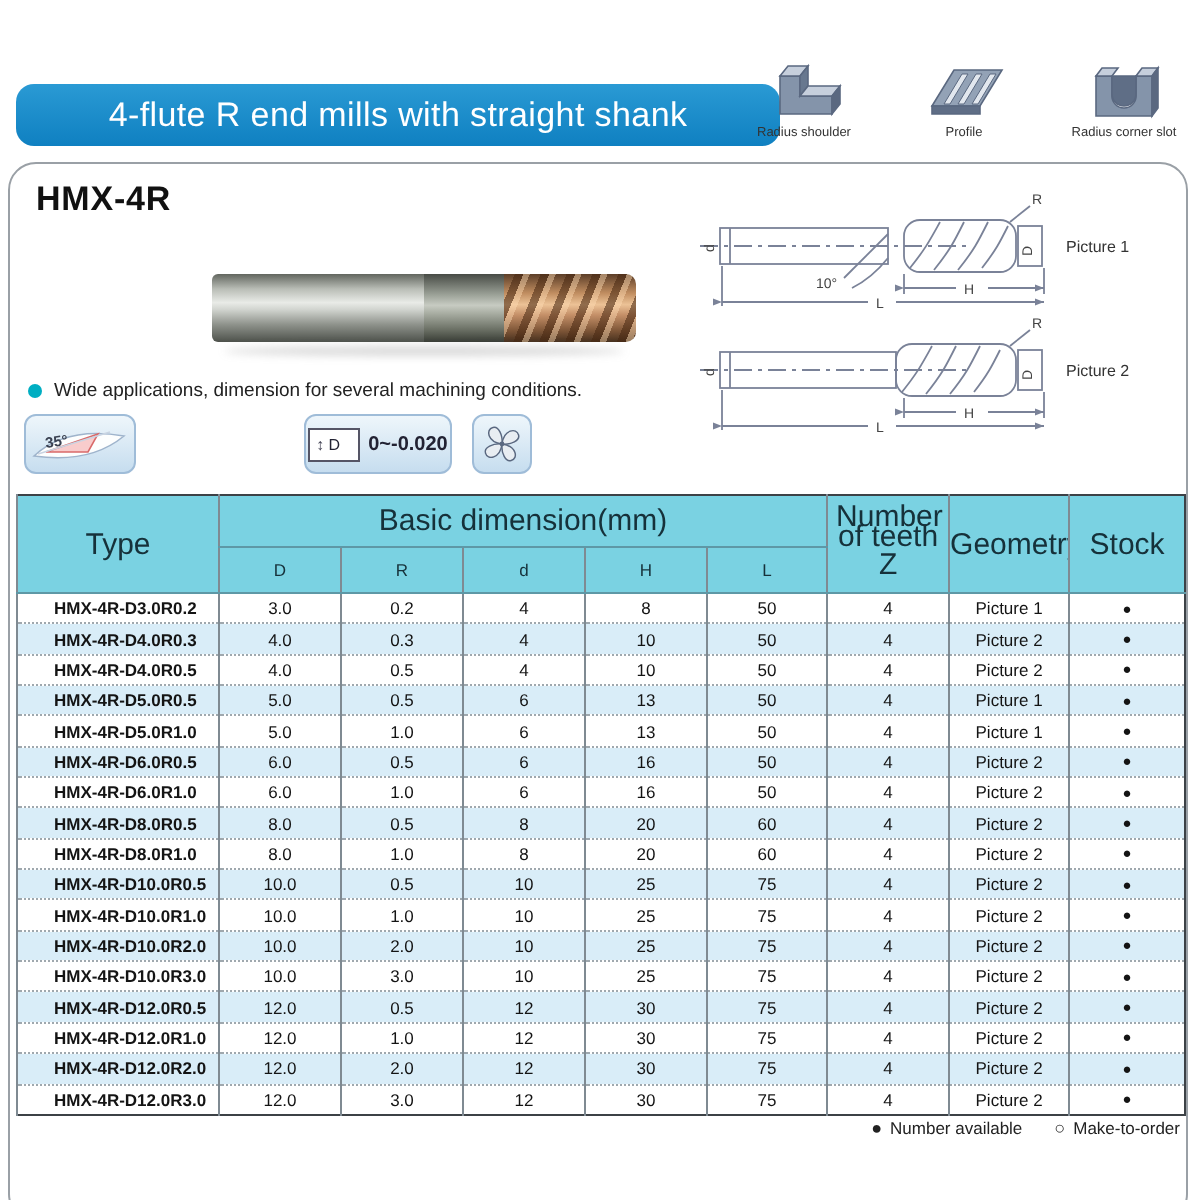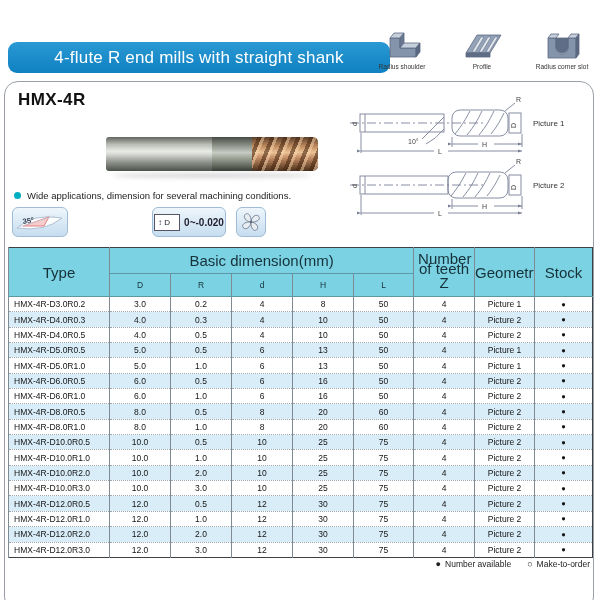--- a/index.html
+++ b/index.html
@@ -83,21 +83,21 @@
   
   .spec-table{position:absolute;left:8px;top:247px;}
   table{border-collapse:collapse;table-layout:fixed;width:584px;font-size:8.5px;color:#141414;
         border:1.2px solid #3c4146;}
   th,td{border-left:1px solid #7f8a92;padding:0;overflow:hidden;white-space:nowrap;}
   thead th{background:#7ad2e2;font-weight:normal;color:#16313a;border-bottom:1px solid #5e98a6;font-size:15px;}
   thead tr.h1 th{height:25px;}
   thead tr.h2 th{height:22px;font-size:8.5px;}
   .teeth-head{line-height:10px;white-space:normal;padding:0 4px;}
   tbody td{border-top:1px dotted #9fa8ae;height:14.35px;text-align:center;}
-  tbody td.c-type{font-weight:normal;text-align:left;padding-left:5px;}
+  tbody td.c-type{font-weight:bold;text-align:left;padding-left:18px;}
   tbody td.c-stock{font-size:7.5px;}
   tbody tr:nth-child(even){background:#d9edf8;}
   
   .legend{position:absolute;right:10px;top:559px;display:flex;gap:16px;font-size:8.5px;color:#222;align-items:center;}
   .legend .item{display:flex;align-items:center;gap:4px;}
   .legend .sym{font-size:9px;}
 </style>
 </head>
 <body>
 

